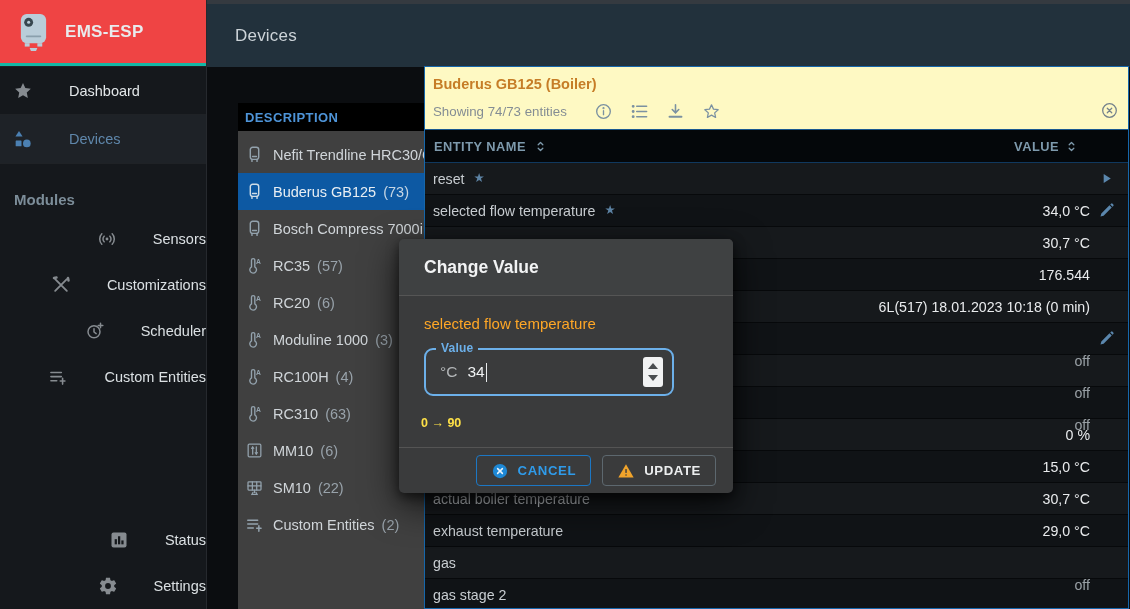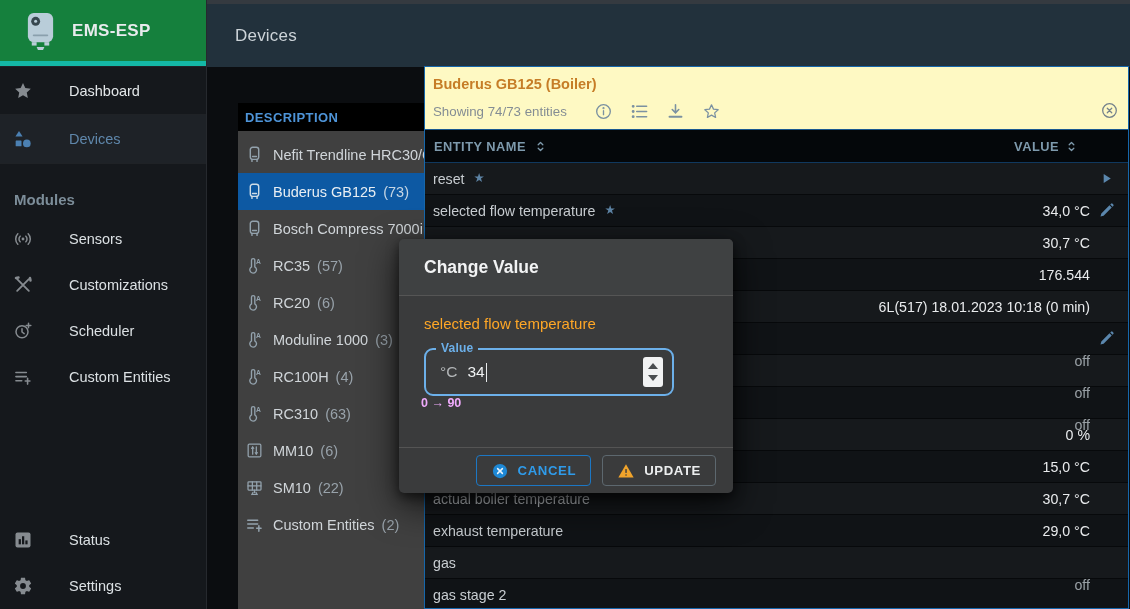--- a/index.html
+++ b/index.html
@@ -3,31 +3,31 @@
 <meta charset="utf-8">
 <style>
   html,body{margin:0;padding:0;background:#0b0d10;}
   *{box-sizing:border-box;}
   .app{position:relative;width:1130px;height:609px;overflow:hidden;background:#0b0d10;
        font-family:"Liberation Sans","DejaVu Sans",sans-serif;-webkit-font-smoothing:antialiased;}
   svg{display:block;}
 
   
   .sidebar{position:absolute;left:0;top:0;width:207px;height:100%;background:#15181c;border-right:1px solid #26292e;z-index:2;}
-  .logo-row{height:66px;display:flex;align-items:center;gap:15px;padding-left:24px;background:#15803d;border-bottom:5px solid #14b8a6;}
+  .logo-row{height:66px;display:flex;align-items:center;gap:15px;padding-left:17px;background:#ef4444;border-bottom:3px solid #14b8a6;}
   .logo-ic{width:33px;height:40px;}
   .side-title{color:#e8ebed;font-size:17px;font-weight:bold;letter-spacing:.3px;}
   .nav-item{height:49px;display:flex;align-items:center;padding-left:13px;border-bottom:1px solid #1f2226;
             color:#e2e6e8;font-size:14.5px;cursor:pointer;}
   .nav-item:first-child{border-top:1px solid #1f2226;}
   .nav-item .ic{width:20px;height:20px;color:#868b90;margin-right:36px;flex:none;}
   .nav-item.selected{background:#1e2227;color:#5f87ab;}
   .nav-item.selected .ic{color:#4b80b2;}
   .modules-h{margin:27px 0 8px 14px;color:#7c8d99;font-size:15px;font-weight:bold;}
-  .mod-item{height:46px;display:flex;align-items:center;padding-left:13px;color:#dbe0e3;font-size:14.5px;cursor:pointer;}
+  .mod-item{height:46px;display:flex;align-items:center;padding-left:13px;color:#dbe0e3;font-size:14.5px;cursor:pointer;justify-content:flex-end;}
   .mod-item .ic{width:20px;height:20px;color:#868b90;margin-right:36px;flex:none;}
   .side-footer{position:absolute;left:0;bottom:0;width:100%;}
 
   
   .topstrip{position:absolute;left:207px;top:0;right:0;height:4px;background:#353a40;z-index:1;}
   .topbar{position:absolute;left:207px;top:4px;right:0;height:63px;background:#22313c;display:flex;align-items:center;z-index:1;}
   .topbar-title{padding-left:28px;color:#ccd3d8;font-size:17px;font-weight:500;letter-spacing:.2px;}
 
   
   .devpanel{position:absolute;left:238px;top:103px;width:188px;bottom:0;background:#404040;z-index:1;overflow:hidden;}
@@ -78,21 +78,21 @@
            display:flex;align-items:center;padding:0 10px 0 14px;cursor:text;}
   .m-field-label{position:absolute;top:-9px;left:10px;background:#3a3b3c;padding:0 5px;color:#6cb0ea;
                  font-size:12px;font-weight:bold;letter-spacing:.2px;}
   .m-unit{color:#b3b6b8;font-size:15.5px;margin-right:10px;}
   .m-val{color:#f0f2f3;font-size:15.5px;text-align:center;}
   .caret{width:1.5px;height:19px;background:#e8eaec;margin-left:1px;}
   .spin{position:absolute;right:9px;top:50%;transform:translateY(-50%);width:20px;height:30px;background:#f1f2f3;
         border-radius:3px;display:flex;flex-direction:column;align-items:center;justify-content:center;gap:6px;}
   .spin .up{width:0;height:0;border-left:5px solid transparent;border-right:5px solid transparent;border-bottom:6px solid #4a4d50;cursor:pointer;}
   .spin .dn{width:0;height:0;border-left:5px solid transparent;border-right:5px solid transparent;border-top:6px solid #4a4d50;cursor:pointer;}
-  .m-hint{margin-top:0;margin-left:-3px;color:#f0abfc;font-size:12.5px;font-weight:bold;}
+  .m-hint{margin-top:20px;margin-left:-3px;color:#fde047;font-size:12.5px;font-weight:bold;}
   .m-foot{height:46px;flex:none;border-top:1px solid #545454;display:flex;align-items:center;justify-content:flex-end;gap:11px;padding-right:17px;}
   .btn{height:31px;display:inline-flex;align-items:center;gap:9px;padding:0 14px;border-radius:4px;background:transparent;
        font-size:13.2px;font-weight:bold;letter-spacing:.6px;font-family:inherit;cursor:pointer;}
   .btn svg{width:18px;height:18px;}
   .btn-cancel{border:1px solid #1c77c4;color:#2f9bea;}
   .btn-update{border:1px solid #5d686f;color:#eceeef;}
 </style>
 </head>
 <body>
 

